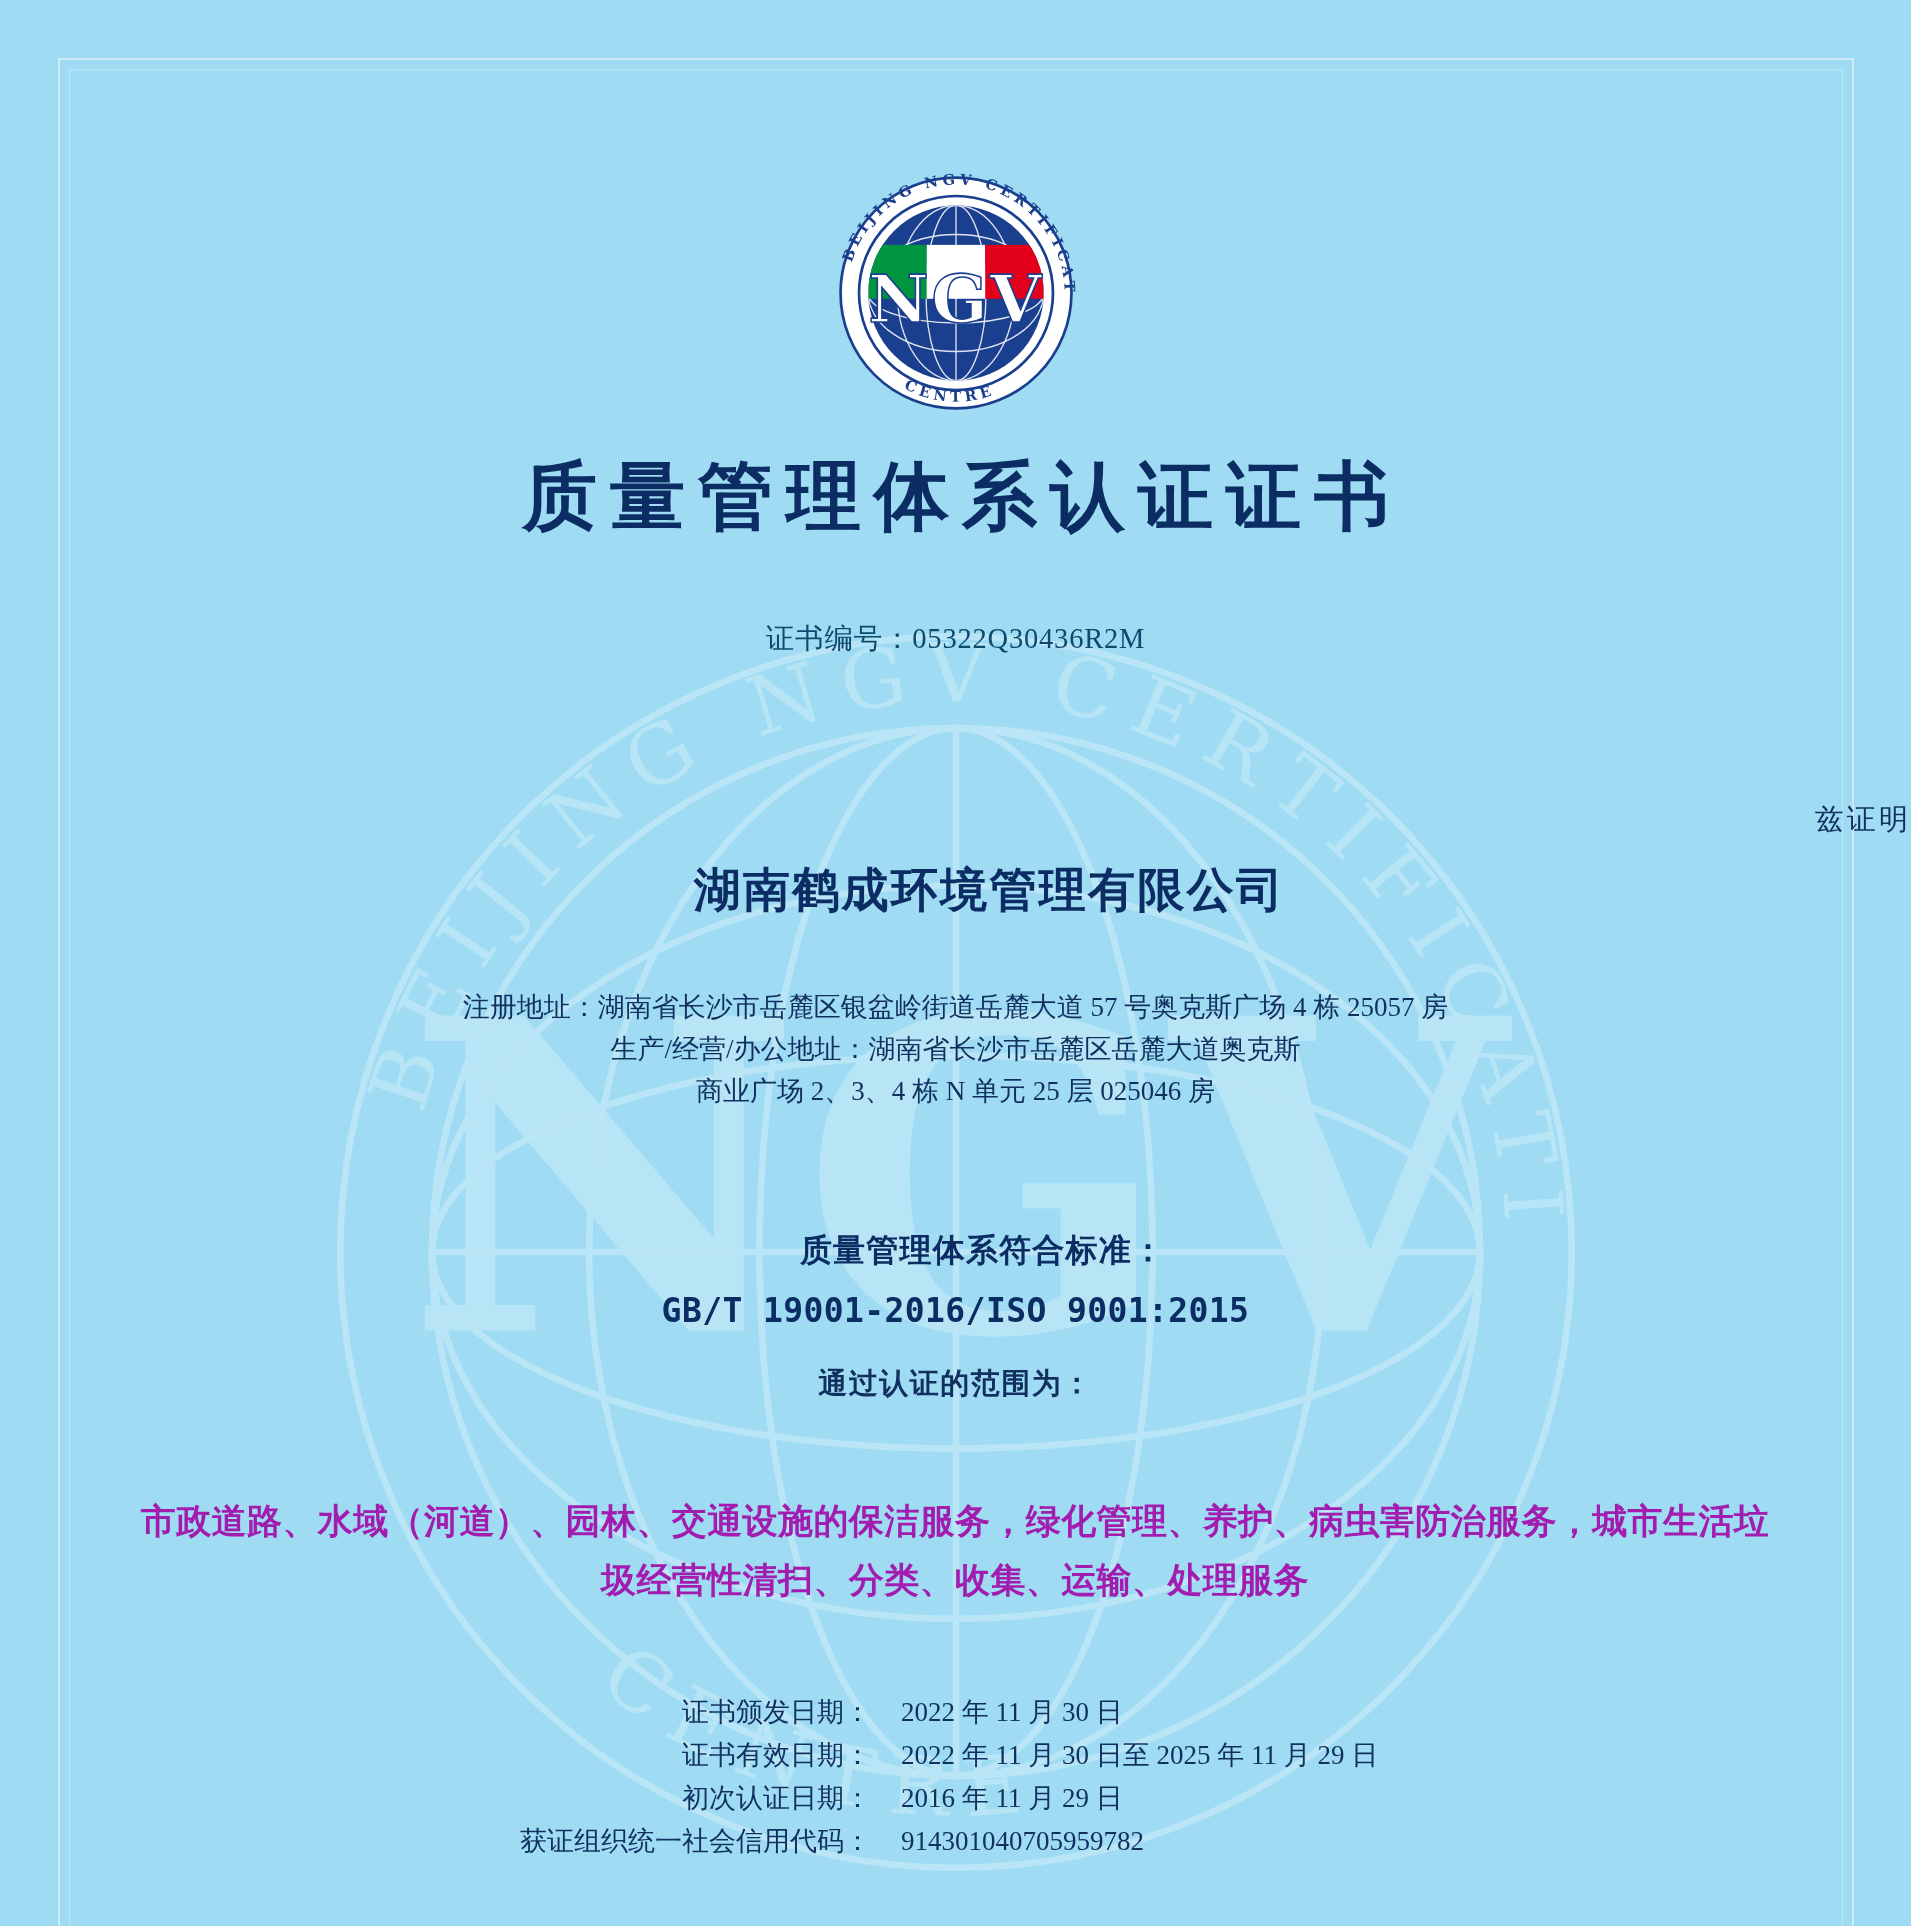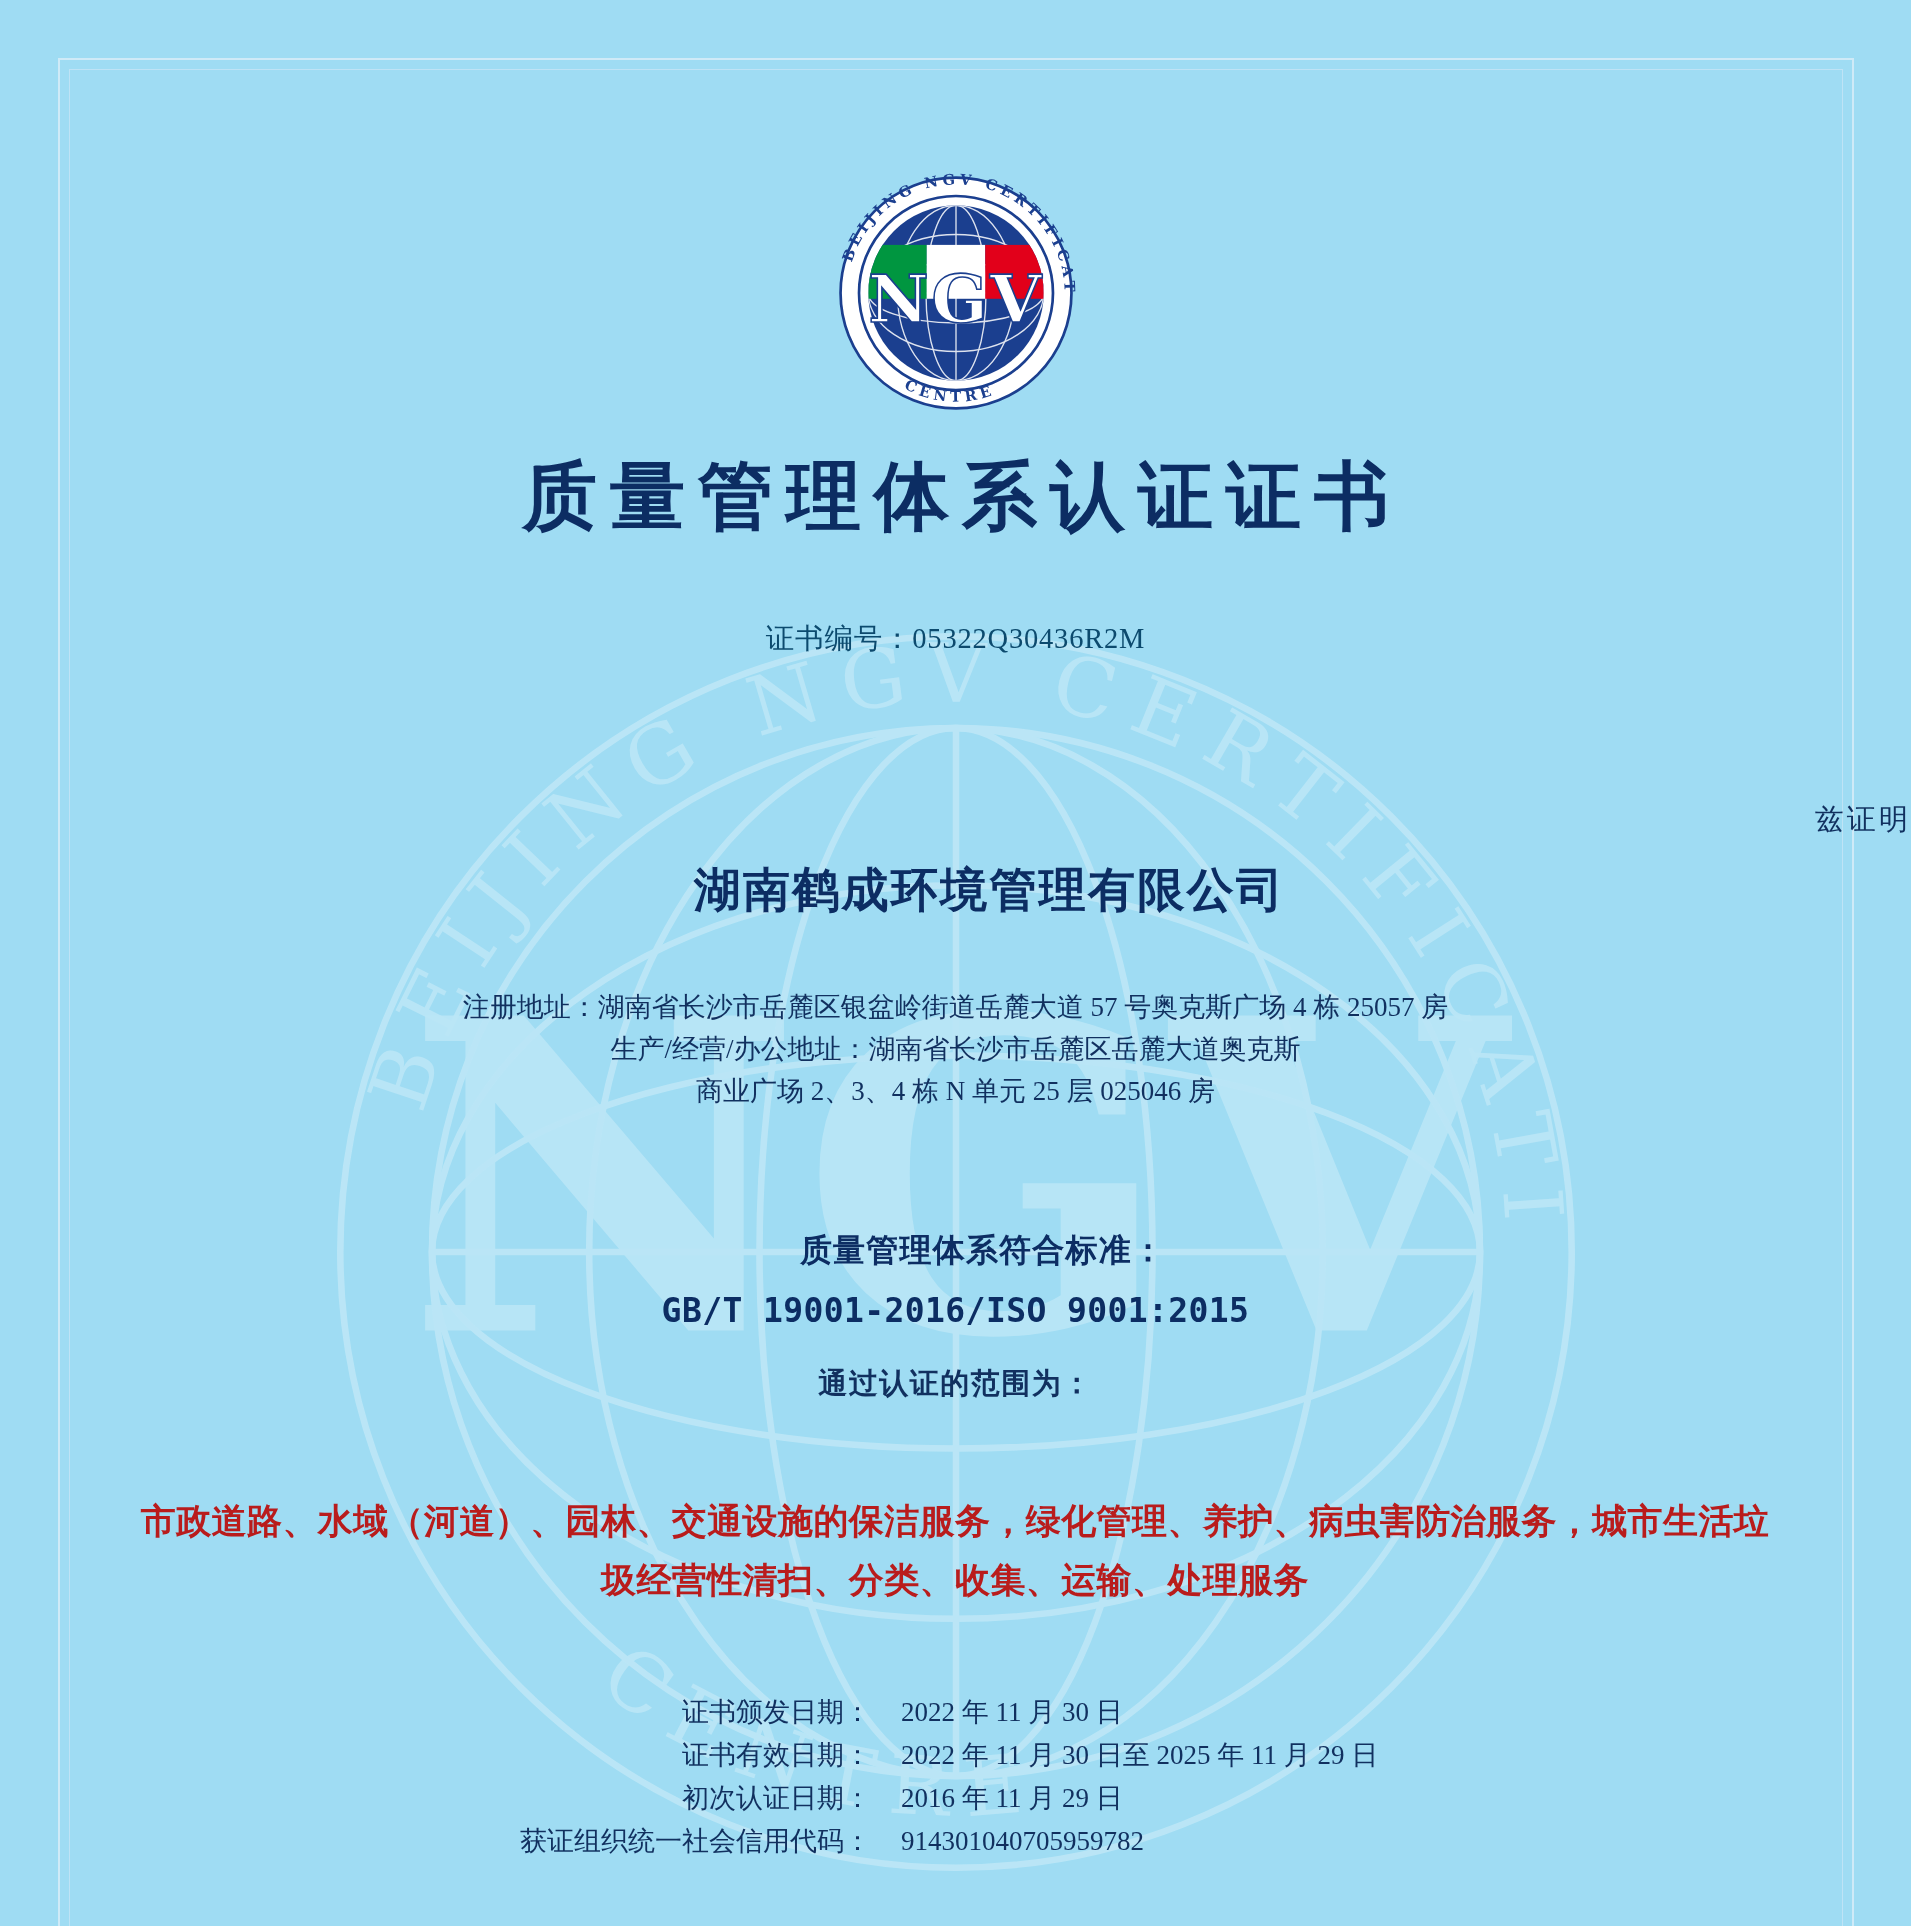--- a/index.html
+++ b/index.html
@@ -178,21 +178,21 @@
   .scope-text {
     position: absolute;
     left: 127px;
     top: 1491px;
     width: 1656px;
     text-align: center;
     font-family: "DejaVu Serif", serif;
     font-size: 35px;
     line-height: 59px;
     font-weight: 700;
-    color: #b91c1c;
+    color: #a21caf;
     letter-spacing: 0.4px;
   }
 
   
   .dates {
     position: absolute;
     left: 455px;
     top: 1691px;
     width: 1117px;
     font-size: 27px;

